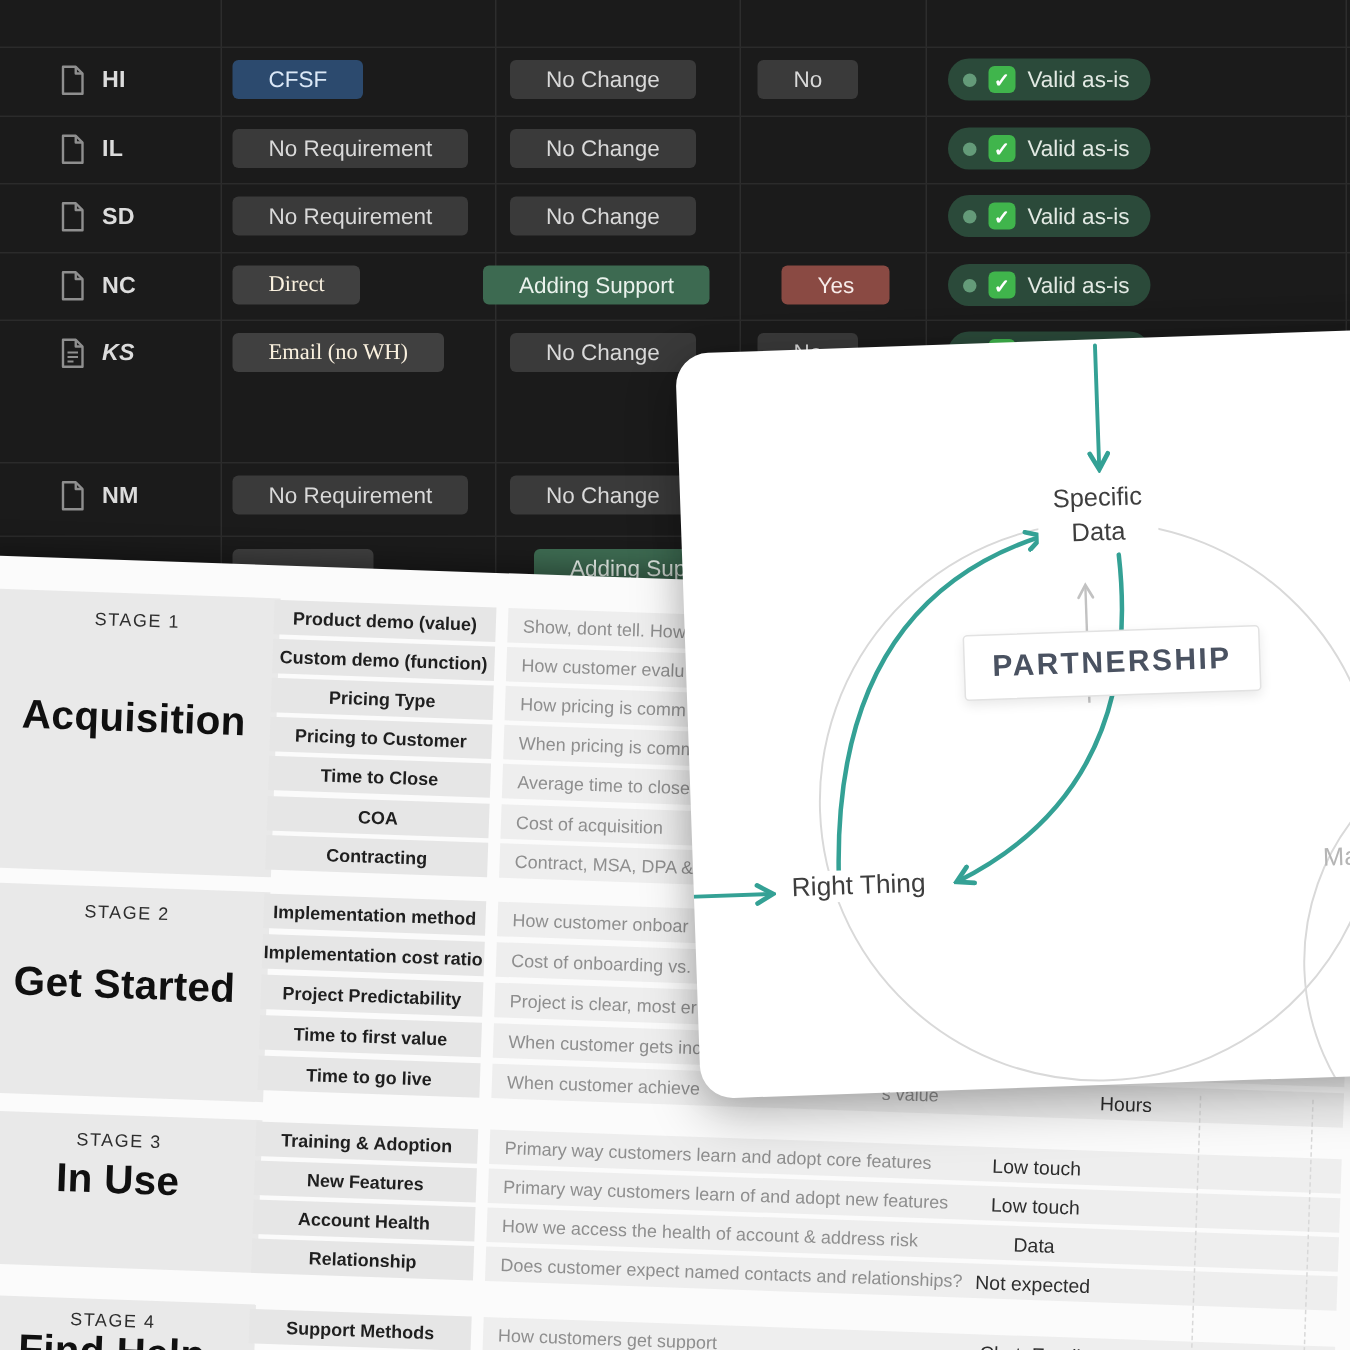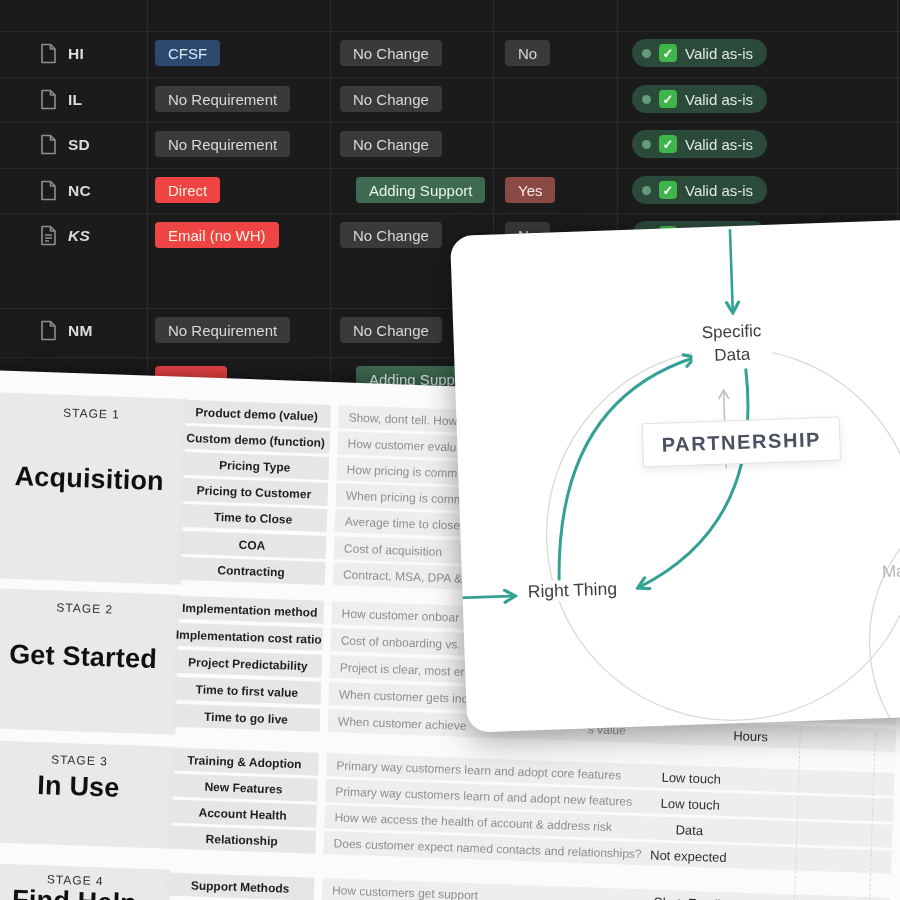--- a/index.html
+++ b/index.html
@@ -6,25 +6,25 @@
   body{
     width:900px;height:900px;overflow:hidden;position:relative;
     background:#1b1b1b;font-family:"Liberation Sans",sans-serif;
   }
   
   #dark-table{position:absolute;left:0;top:0;width:900px;height:430px;background:#1b1b1b;z-index:1;}
   .v-div{position:absolute;top:0;bottom:0;width:1px;background:#2d2d2d;}
   .h-div{position:absolute;left:0;right:0;height:1px;background:#2b2b2b;}
   .state-cell{position:absolute;left:40px;display:flex;align-items:center;gap:11px;
     color:#dcdcdc;font-size:15.5px;font-weight:700;letter-spacing:.2px;}
-  .tag{position:absolute;height:26px;border-radius:4px;padding:0 13px;display:inline-flex;
+  .tag{position:absolute;height:26px;border-radius:4px;padding:0 24px;display:inline-flex;
     align-items:center;font-size:15px;white-space:nowrap;}
   .tag-gray{background:#3a3a3a;color:#d9d9d9;}
   .tag-blue{background:#2c4a6e;color:#dbe8f7;}
-  .tag-yellow{background:#ef4444;color:#faf1df;}
+  .tag-yellow{background:#404040;color:#faf1df;font-family:Liberation Serif, serif;}
   .tag-green{background:#3d6a51;color:#eaf2ec;}
   .tag-red{background:#8a4a43;color:#f7ecea;}
   .status-pill{position:absolute;left:632px;height:28px;border-radius:14px;background:#2b4a3a;
     color:#e2e9e3;display:inline-flex;align-items:center;gap:8px;padding:0 14px 0 10px;font-size:15px;}
   .status-dot{width:9px;height:9px;border-radius:50%;background:#649b79;flex:0 0 auto;}
   .status-check{width:18px;height:18px;border-radius:4px;background:#40b54c;color:#fff;
     font-size:13px;font-weight:700;display:flex;align-items:center;justify-content:center;flex:0 0 auto;}
   
   #sheet{position:absolute;left:-12px;top:370px;width:960px;height:600px;background:#fbfbfb;
     transform:rotate(2deg);transform-origin:top left;z-index:2;
@@ -119,22 +119,22 @@
       <span>Valid as-is</span>
     </div>
     <div class="state-cell" style="top: 180px;">
       <svg width="17" height="21" viewBox="0 0 17 21">
         <path d="M2 1.5 H10.5 L15 6 V19.5 H2 Z" fill="none" stroke="#8f8f8f" stroke-width="1.6" stroke-linejoin="round"></path>
         <path d="M10.5 1.5 V6 H15" fill="none" stroke="#8f8f8f" stroke-width="1.6" stroke-linejoin="round"></path>
       </svg>
       <span>NC</span>
     </div>
     <div class="tag tag-yellow" style="left: 155px; top: 177px;">Direct</div>
-    <div class="tag tag-green" style="left: 356px; top: 177px;">Adding Support</div>
-    <div class="tag tag-red" style="left: 505px; top: 177px;">Yes</div>
+    <div class="tag tag-green" style="left: 322px; top: 177px;">Adding Support</div>
+    <div class="tag tag-red" style="left: 521px; top: 177px;">Yes</div>
     <div class="status-pill" style="top: 176px;">
       <div class="status-dot"></div>
       <div class="status-check">✓</div>
       <span>Valid as-is</span>
     </div>
     <div class="state-cell" style="top: 225px; font-style: italic;">
       <svg width="17" height="21" viewBox="0 0 17 21">
         <path d="M2 1.5 H10.5 L15 6 V19.5 H2 Z" fill="none" stroke="#8f8f8f" stroke-width="1.6" stroke-linejoin="round"></path>
         <path d="M10.5 1.5 V6 H15" fill="none" stroke="#8f8f8f" stroke-width="1.6" stroke-linejoin="round"></path>
         <path d="M5 10 H12 M5 13 H12 M5 16 H9" stroke="#8f8f8f" stroke-width="1.3" fill="none"></path>

